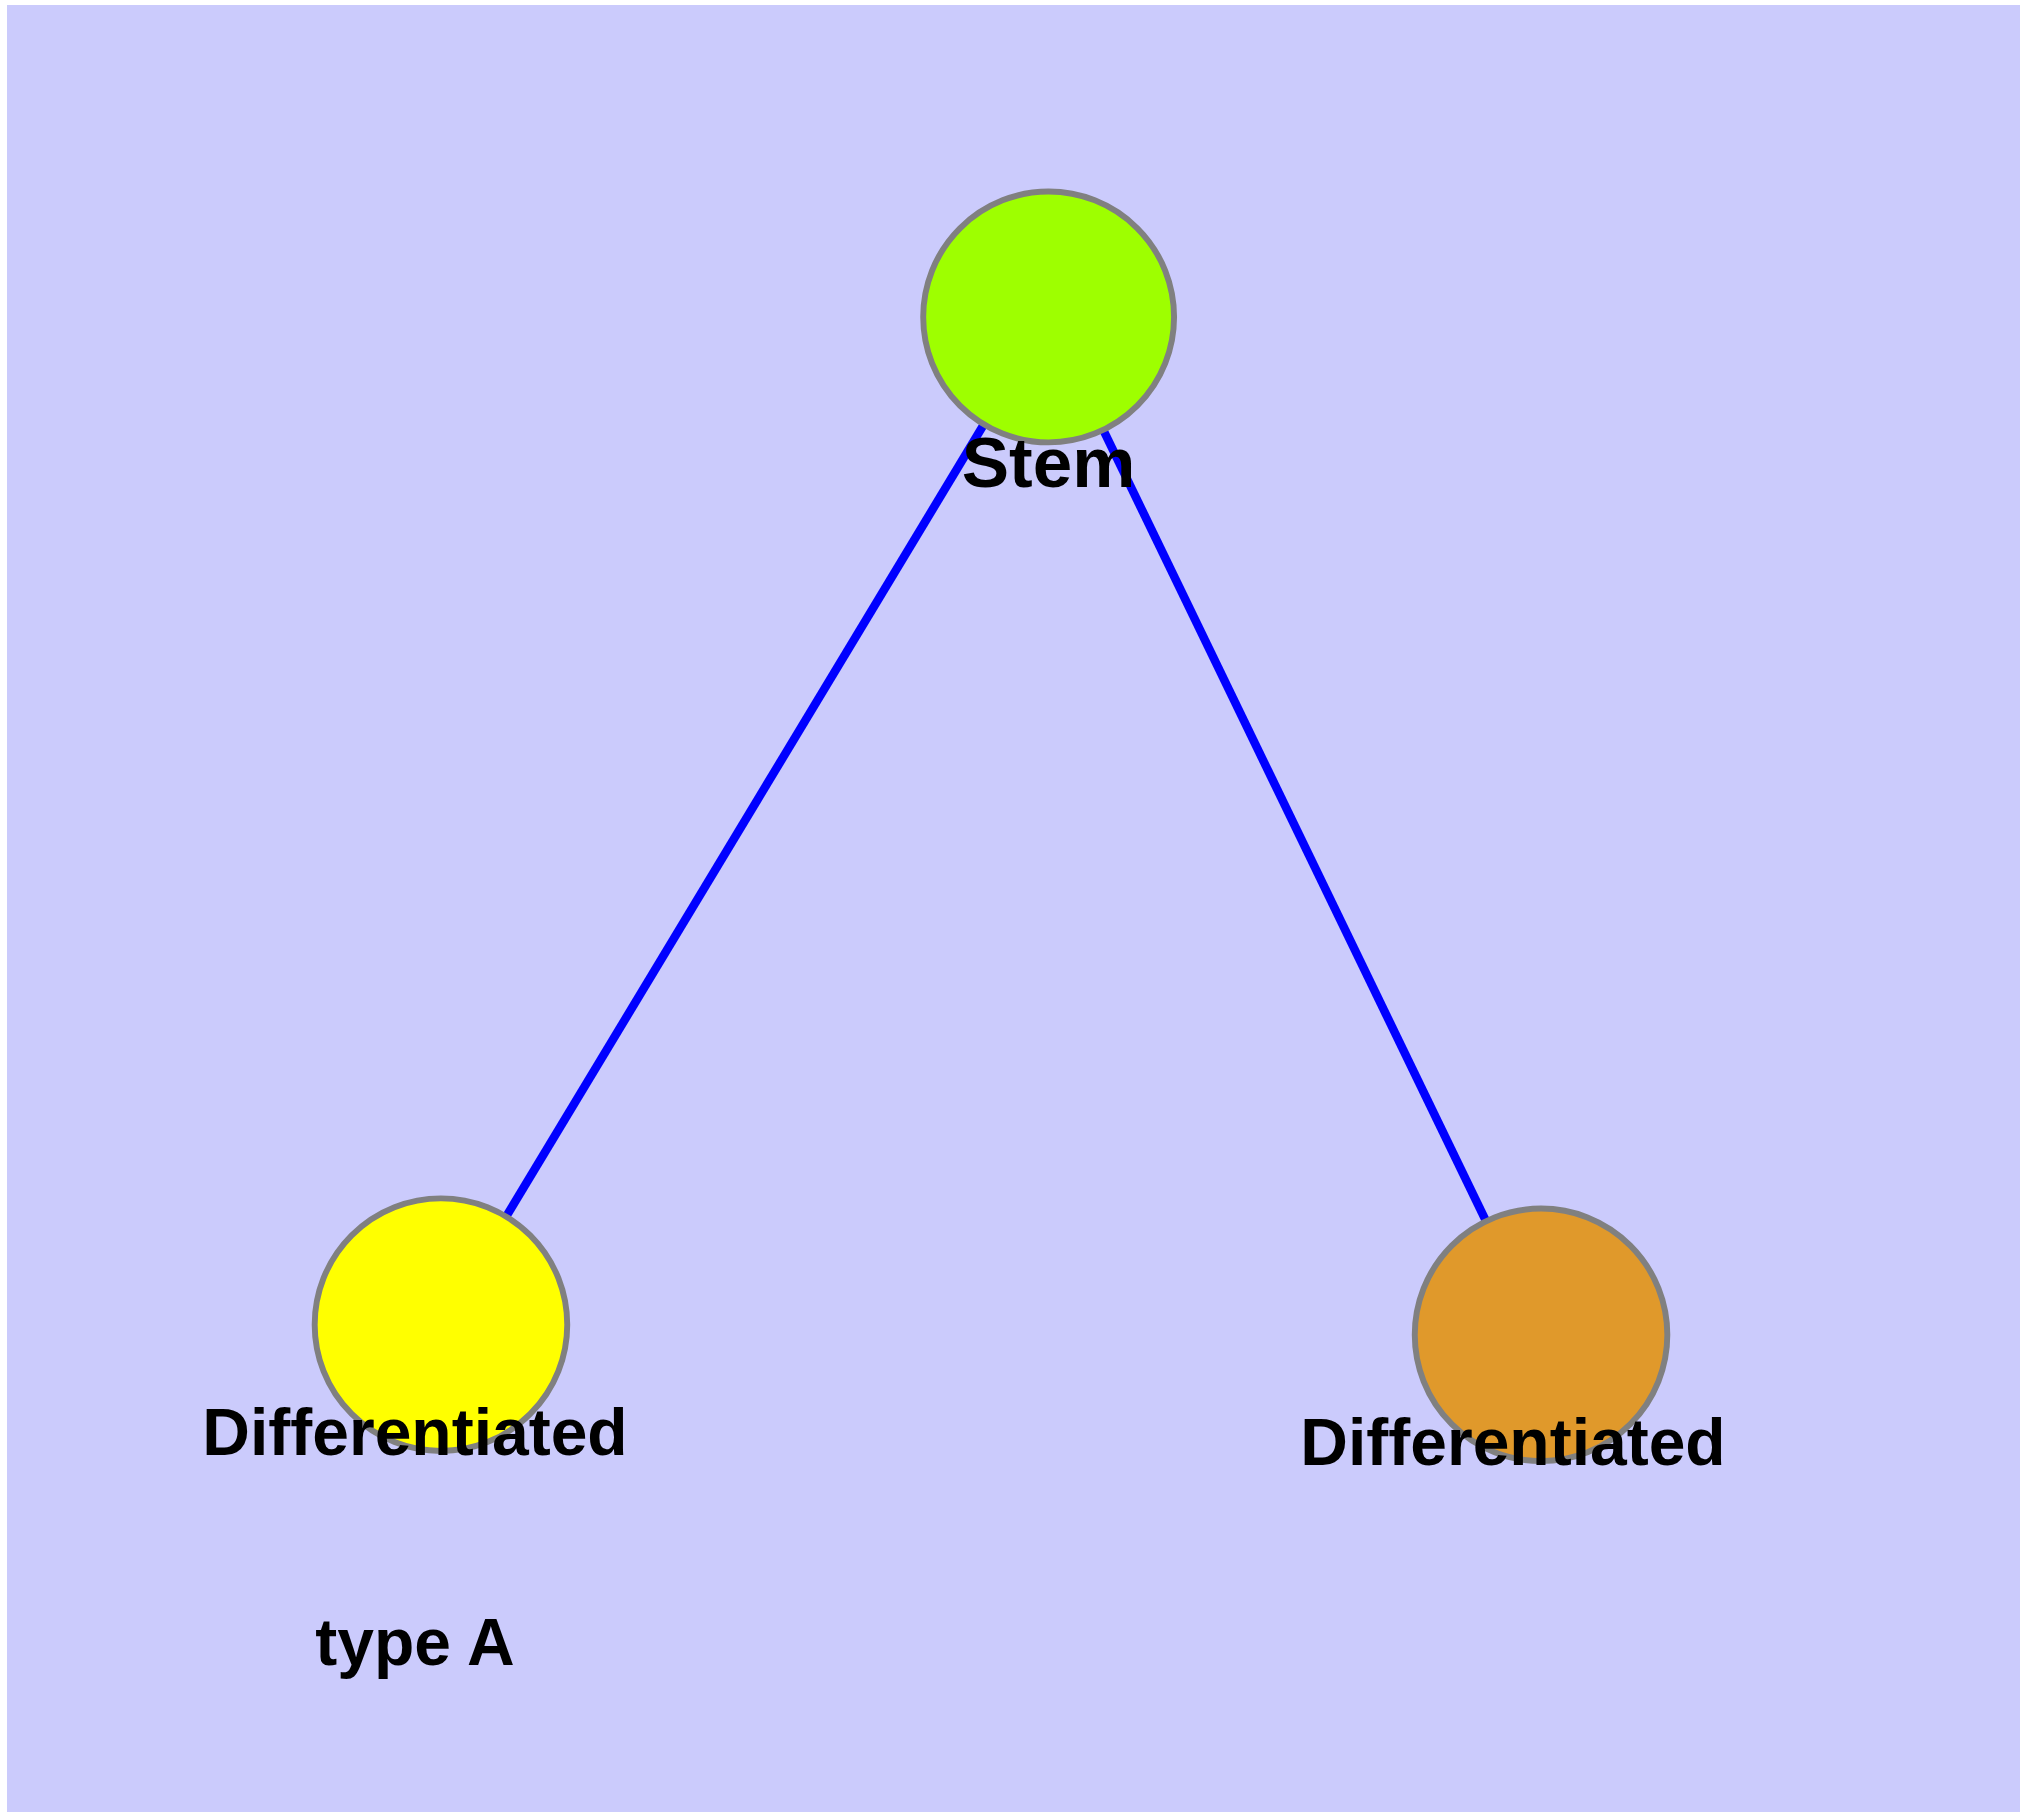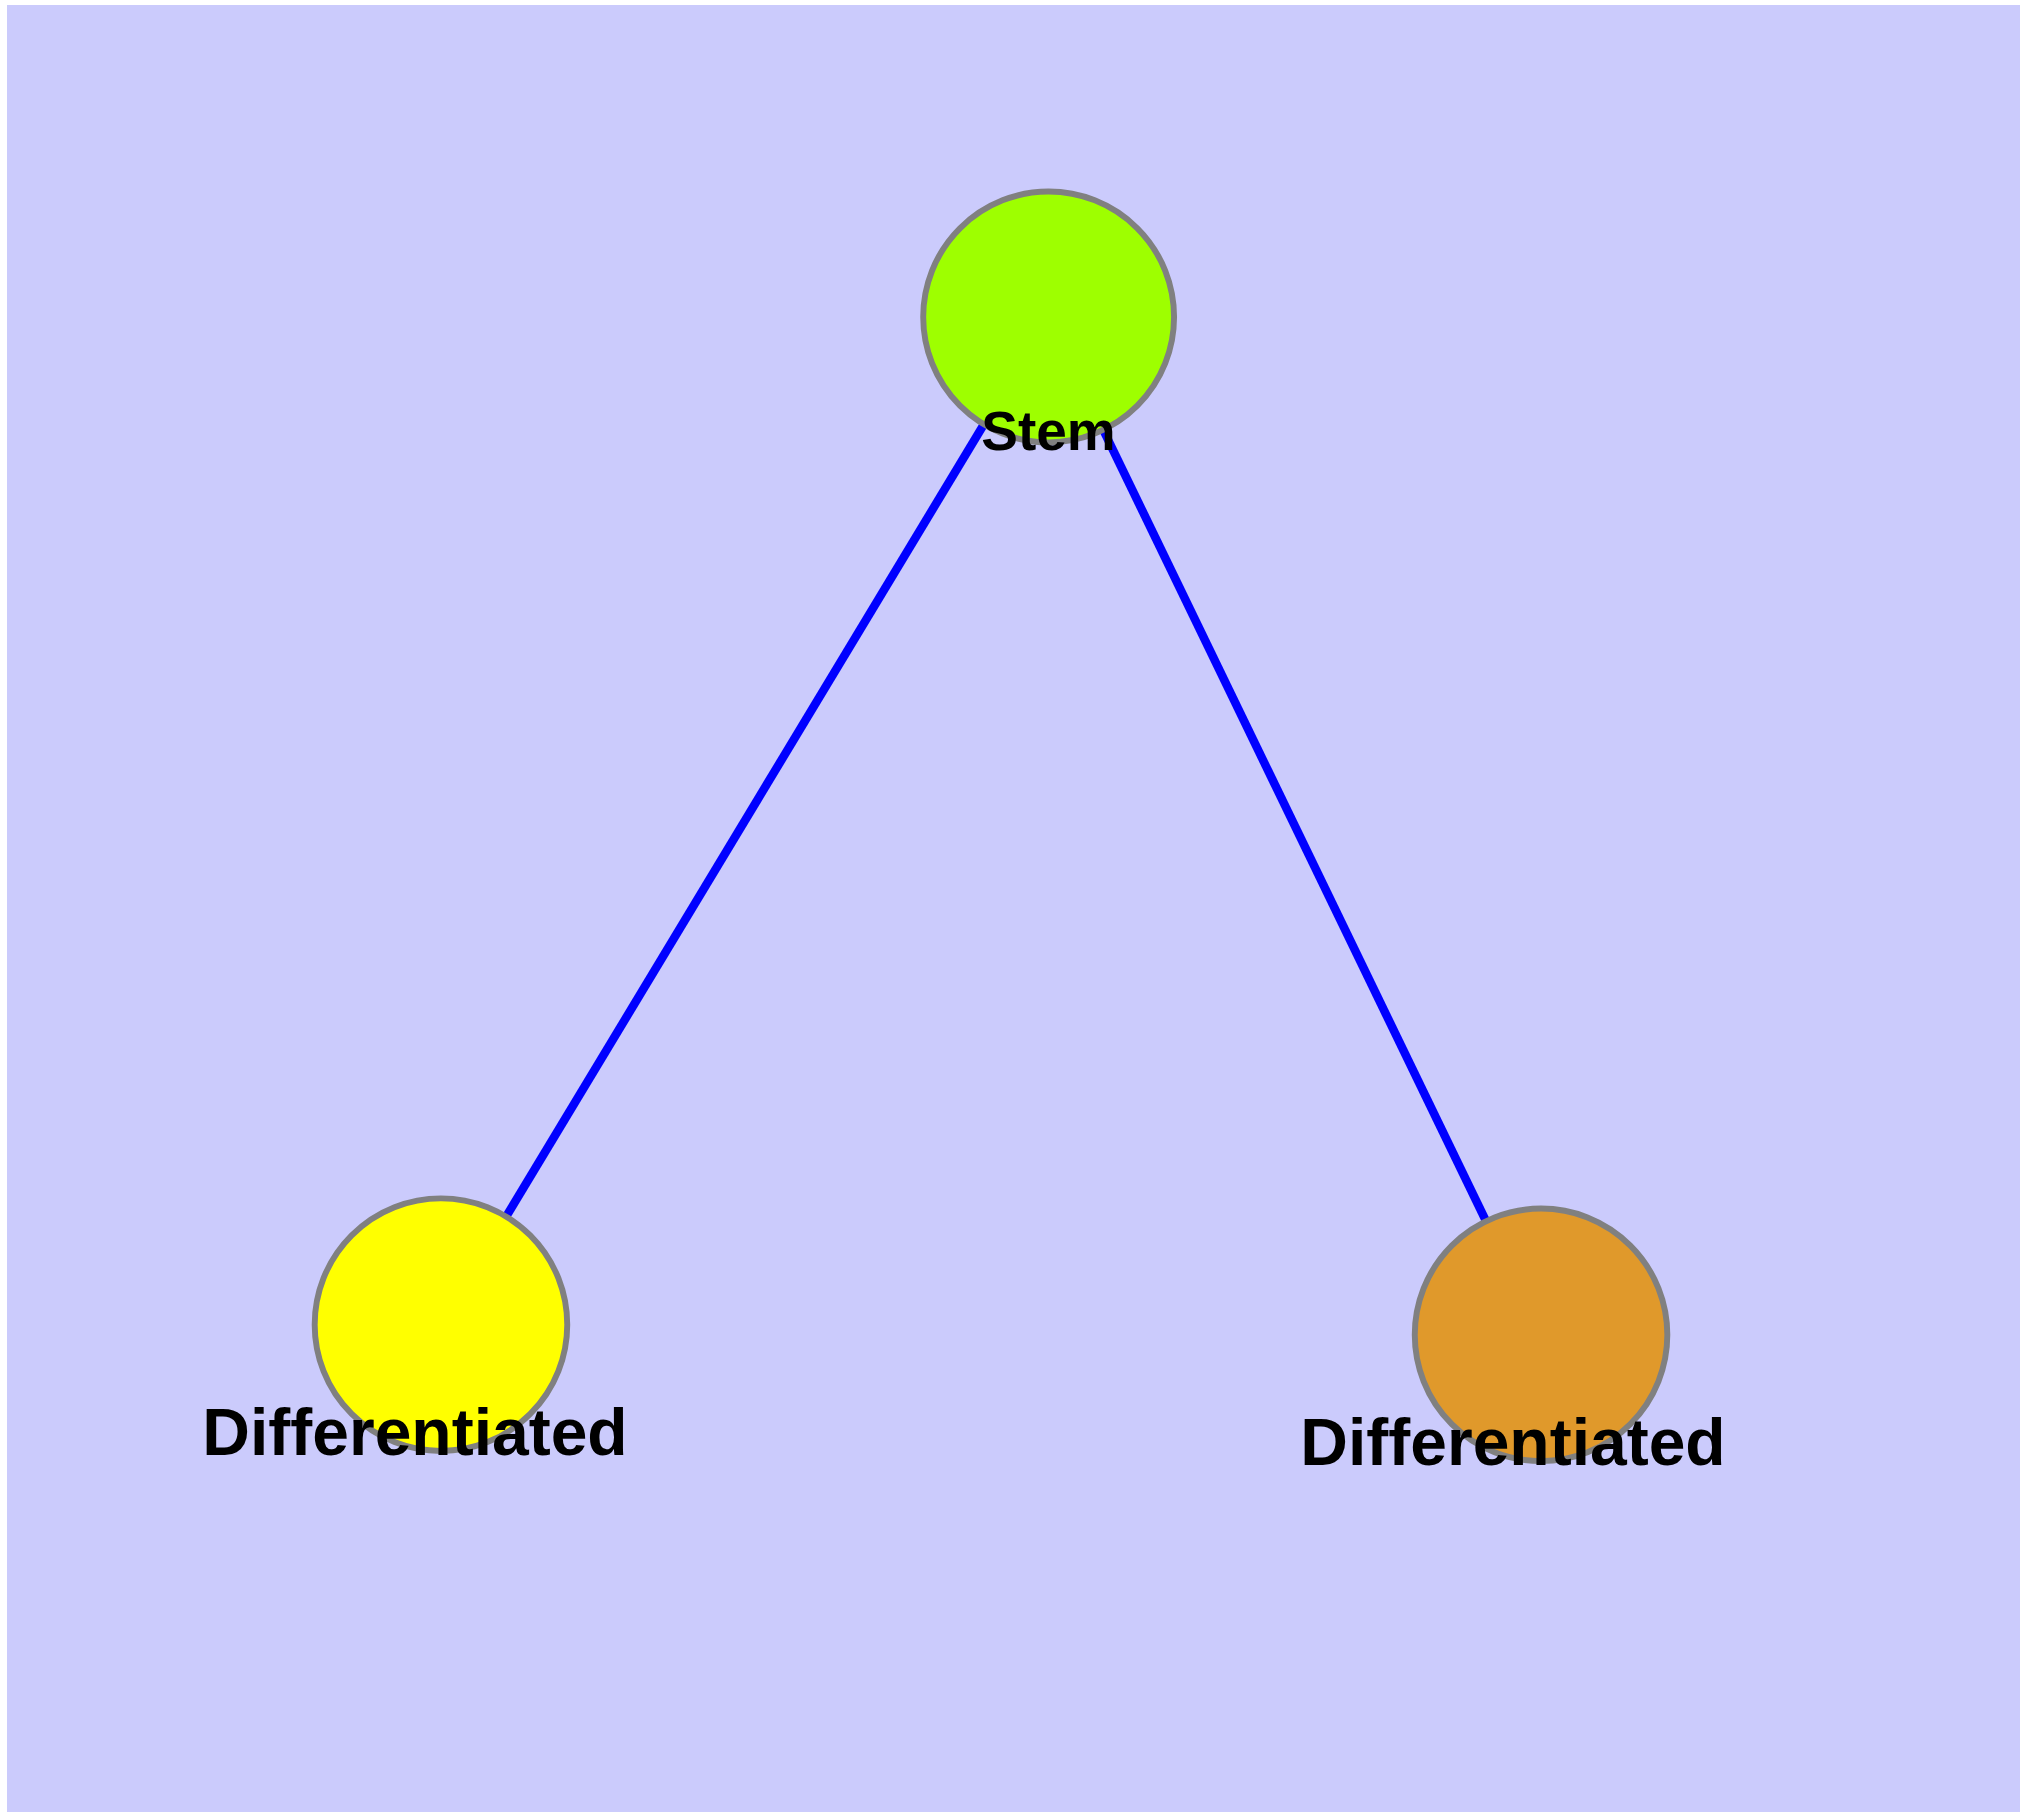--- a/index.html
+++ b/index.html
@@ -33,23 +33,23 @@
   .node-label {
     position: absolute;
     text-align: center;
     font-weight: bold;
     color: #000000;
     line-height: 1.06;
     white-space: pre;
     pointer-events: none;
   }
   #label-stem {
-    font-size: 55px;
+    font-size: 71px;
     left: 794px;
-    top: 285px;
+    top: 274px;
     width: 509px;
   }
   #label-a {
     font-size: 66px;
     left: 76px;
     top: 1258px;
     width: 678px;
   }
   #label-b {
     font-size: 66px;
@@ -78,20 +78,21 @@
       <circle cx="1818" cy="1575" r="149" fill="#e0992b" stroke="#808080" stroke-width="7"></circle>
     </g>
   </svg>
 
   <div class="node-label" id="label-stem">
     <div>Stem</div>
   </div>
 
   <div class="node-label" id="label-a">
     <div>Differentiated</div>
+    <div>type A</div>
   </div>
 
   <div class="node-label" id="label-b">
     <div>Differentiated</div>
   </div>
 
 </div>
 
 
 </body></html>

